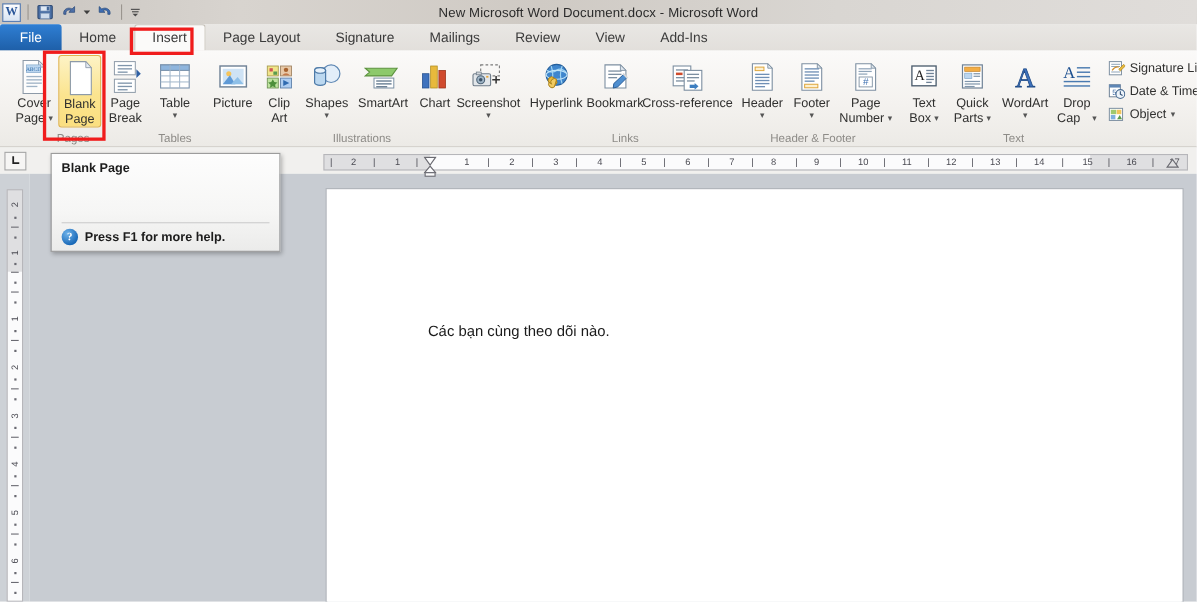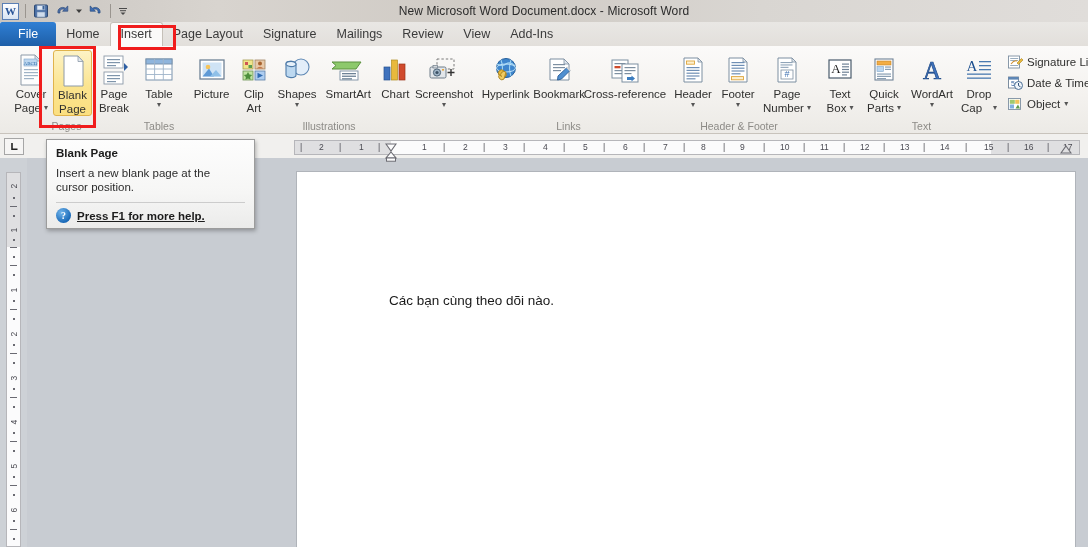--- a/index.html
+++ b/index.html
@@ -37,21 +37,21 @@
     letter-spacing: .1px;
   }
 
   
   .tabstrip {
     position: absolute; left: 0; top: 22px; width: 1088px; height: 24px;
     background: linear-gradient(to bottom,#e9e7e4,#e2dfdb);
   }
   .tabs { position: absolute; left: 0; top: 0; height: 24px; display: flex; align-items: flex-end; }
   .tab {
-    height: 23px; line-height: 23px; padding: 0 10px; font-size: 12.5px;
+    height: 23px; line-height: 23px; padding: 0 16px; font-size: 12.5px;
     color: #3b3b3b; white-space: nowrap; cursor: default;
   }
   .tab.file {
     background: linear-gradient(to bottom,#2f7fd4,#1e5fa8);
     color: #fff; height: 24px; line-height: 24px; padding: 0 18px;
     border-top-right-radius: 3px; border-top-left-radius: 2px;
     font-size: 12.5px;
   }
   .tab.active {
     background: #fbfaf9; border: 1px solid #c5c0b8; border-bottom: none;
@@ -153,21 +153,21 @@
     background: linear-gradient(to bottom,#fdfdfd 0%,#f6f6f5 60%,#ebebea 100%);
     border: 1px solid #9c9c9c;
     box-shadow: 1px 2px 4px rgba(0,0,0,.28);
     padding: 7px 9px 0 9px;
     z-index: 40;
   }
   .tt-title { font-size: 11.5px; font-weight: bold; color: #1c1c1c; }
   .tt-body { font-size: 11.5px; color: #2c2c2c; margin-top: 7px; line-height: 14px; }
   .tt-sep { position: absolute; left: 9px; right: 9px; top: 62px; height: 1px; background: #ccc; }
   .tt-help { position: absolute; left: 9px; top: 68px; display: flex; align-items: center; gap: 6px; }
-  .tt-help-txt { font-size: 11.5px; font-weight: bold; color: #1c1c1c; text-decoration: underline; }
+  .tt-help-txt { font-size: 11.5px; font-weight: bold; color: #1c1c1c; }
   .qmark {
     width: 15px; height: 15px; border-radius: 50%;
     background: radial-gradient(circle at 35% 30%, #6fb3ea, #1565b5 75%);
     color: #fff; font-size: 10px; font-weight: bold;
     display: flex; align-items: center; justify-content: center;
     font-family: "Liberation Serif", serif;
   }
 
   
   .redbox { position: absolute; border: 3px solid #f01c1c; z-index: 30; pointer-events: none; }
@@ -751,21 +751,20 @@
     <span class="half" style="top:312px"></span>
     <span class="dot" style="top:321px"></span>
     <span class="t" style="top:332px">6</span>
     <span class="dot" style="top:347px"></span>
     <span class="half" style="top:356px"></span>
     <span class="dot" style="top:365px"></span>
   </div>
 
   <div class="tooltip">
     <div class="tt-title">Blank Page</div>
-    <div class="tt-body">Insert a new blank page at the cursor position.</div>
     <div class="tt-sep"></div>
     <div class="tt-help">
       <span class="qmark">?</span>
       <span class="tt-help-txt">Press F1 for more help.</span>
     </div>
   </div>
 
   <div class="redbox" id="redbox-insert"></div>
   <div class="redbox" id="redbox-blank"></div>
 

